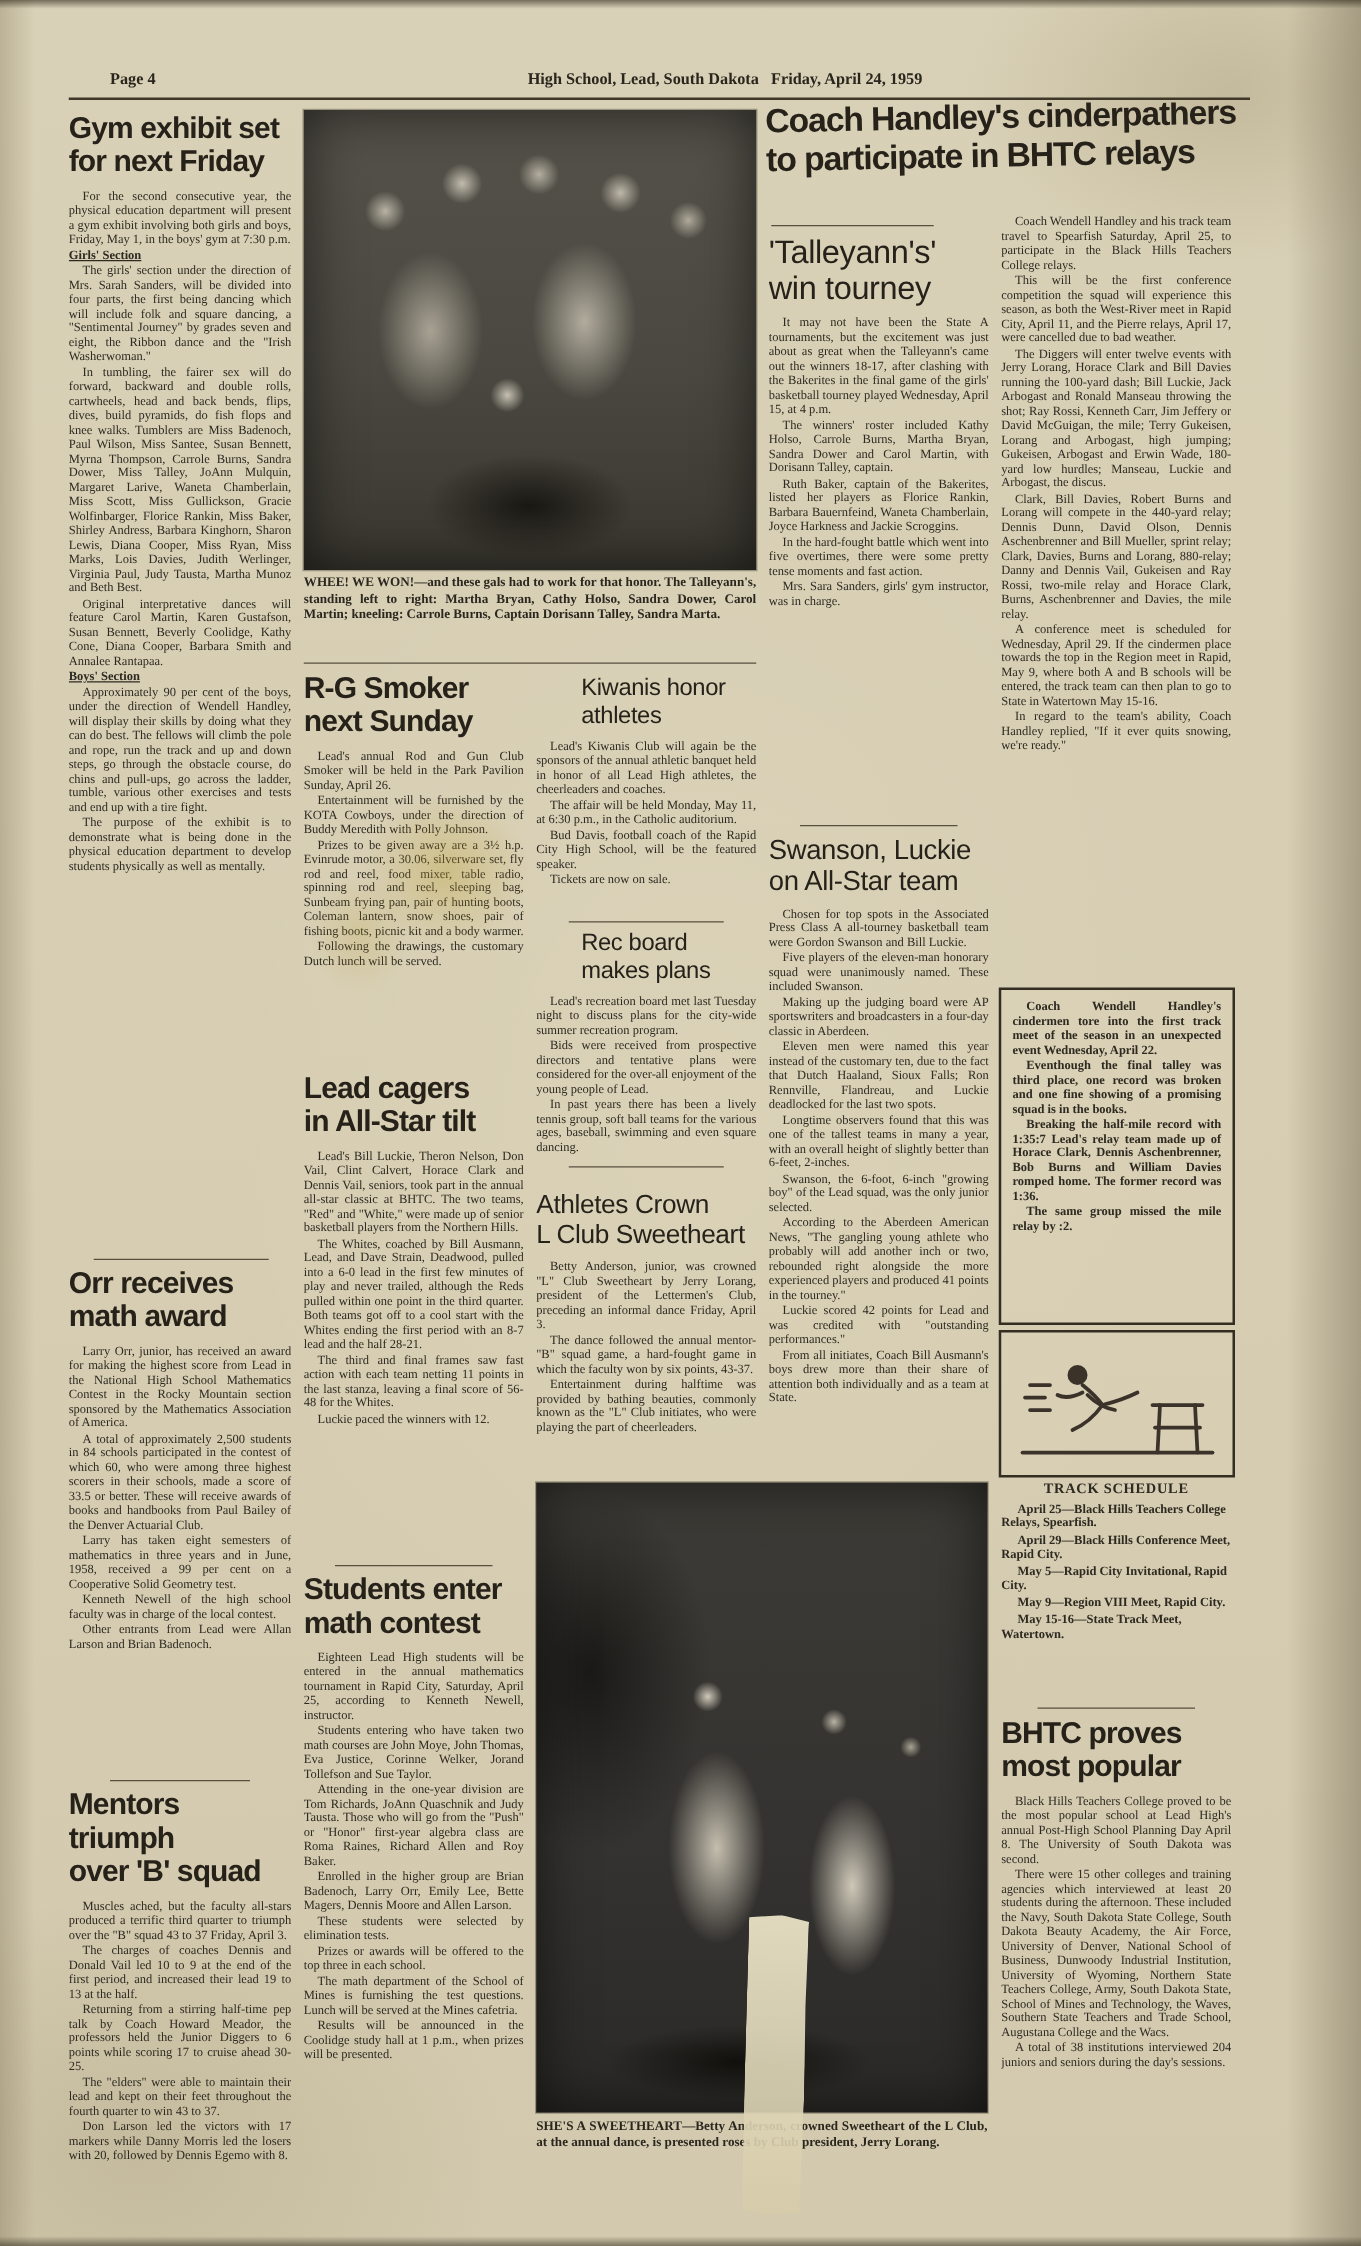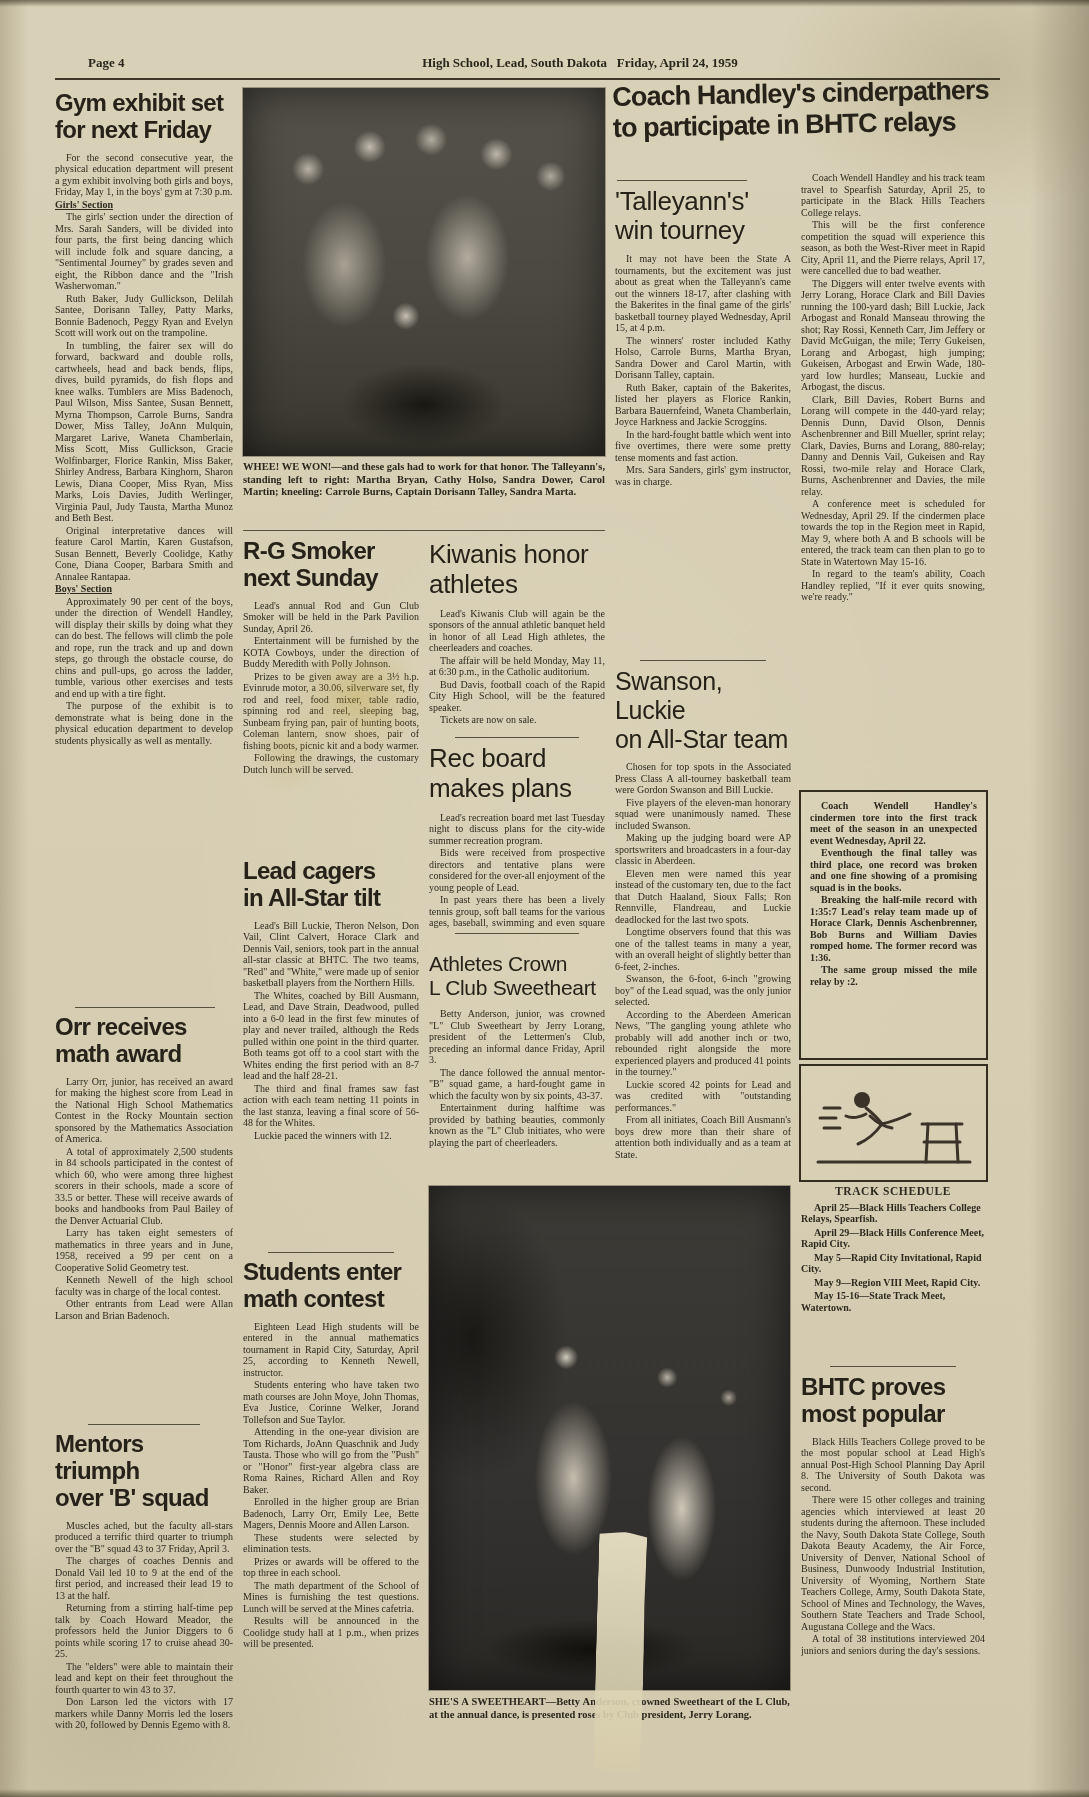--- a/index.html
+++ b/index.html
@@ -16,23 +16,23 @@
   }
   .edge{position:absolute;left:0;right:0;pointer-events:none;}
   .edge.top{top:0;height:7px;background:linear-gradient(rgba(35,28,15,.55),rgba(35,28,15,0));}
   .edge.bottom{bottom:0;height:8px;background:linear-gradient(rgba(35,28,15,0),rgba(35,28,15,.5));}
   .block{position:absolute;overflow:hidden;}
   .hl,.hl-light{font-family:"Liberation Sans",sans-serif;white-space:pre-line;margin:0 0 8px 0;color:#26221a;}
   .hl{font-weight:700;letter-spacing:-0.7px;}
   .hl-big{font-size:24px;line-height:1.12;}
   .hl-banner{font-size:27px;line-height:1.14;letter-spacing:-0.9px;transform:rotate(-1.1deg);transform-origin:0 0;}
   .hl-light{font-weight:400;letter-spacing:-0.3px;}
-  .s19{font-size:26px;line-height:1.15;}
+  .s19{font-size:19px;line-height:1.15;margin-left:36px;}
   .s21{font-size:21px;line-height:1.15;}
-  .s22{font-size:25px;line-height:1.15;}
+  .s22{font-size:22px;line-height:1.15;}
   .s26{font-size:26px;line-height:1.12;}
   .body-text{font-size:10px;line-height:11.5px;text-align:justify;}
   .para{margin:0 0 1px 0;text-indent:11px;}
   .subhead{text-indent:0;font-weight:700;text-decoration:underline;}
   .rule{position:absolute;height:1px;background:#58503f;}
   .rule.thick{height:2px;background:#3f3829;}
   .photo{position:absolute;box-shadow:inset 0 0 45px rgba(0,0,0,.6), 0 0 0 1px rgba(40,34,20,.35);}
   .caption{position:absolute;font-size:10.5px;line-height:1.2;text-align:justify;font-weight:700;color:#2b271f;}
   .caption .lead{font-weight:700;}
   .boxed{border:2px solid #332d22;padding:8px 9px;background:rgba(255,255,240,.05);}
@@ -57,21 +57,20 @@
   </div>
   <div class="rule thick" style="left:55px;top:78px;width:945px;"></div>
 
   <section class="block" style="left:55px;top:90px;width:178px;height:912px;">
     <h2 class="hl hl-big">Gym exhibit set
 for next Friday</h2>
     <div class="body-text">
         <p class="para">For the second consecutive year, the physical education department will present a gym exhibit involving both girls and boys, Friday, May 1, in the boys' gym at 7:30 p.m.</p>
         <p class="para subhead">Girls' Section</p>
         <p class="para">The girls' section under the direction of Mrs. Sarah Sanders, will be divided into four parts, the first being dancing which will include folk and square dancing, a "Sentimental Journey" by grades seven and eight, the Ribbon dance and the "Irish Washerwoman."</p>
-        <p class="para">Ruth Baker, Judy Gullickson, Delilah Santee, Dorisann Talley, Patty Marks, Bonnie Badenoch, Peggy Ryan and Evelyn Scott will work out on the trampoline.</p>
         <p class="para">In tumbling, the fairer sex will do forward, backward and double rolls, cartwheels, head and back bends, flips, dives, build pyramids, do fish flops and knee walks. Tumblers are Miss Badenoch, Paul Wilson, Miss Santee, Susan Bennett, Myrna Thompson, Carrole Burns, Sandra Dower, Miss Talley, JoAnn Mulquin, Margaret Larive, Waneta Chamberlain, Miss Scott, Miss Gullickson, Gracie Wolfinbarger, Florice Rankin, Miss Baker, Shirley Andress, Barbara Kinghorn, Sharon Lewis, Diana Cooper, Miss Ryan, Miss Marks, Lois Davies, Judith Werlinger, Virginia Paul, Judy Tausta, Martha Munoz and Beth Best.</p>
         <p class="para">Original interpretative dances will feature Carol Martin, Karen Gustafson, Susan Bennett, Beverly Coolidge, Kathy Cone, Diana Cooper, Barbara Smith and Annalee Rantapaa.</p>
         <p class="para subhead">Boys' Section</p>
         <p class="para">Approximately 90 per cent of the boys, under the direction of Wendell Handley, will display their skills by doing what they can do best. The fellows will climb the pole and rope, run the track and up and down steps, go through the obstacle course, do chins and pull-ups, go across the ladder, tumble, various other exercises and tests and end up with a tire fight.</p>
         <p class="para">The purpose of the exhibit is to demonstrate what is being done in the physical education department to develop students physically as well as mentally.</p>
       </div>
   </section>
   <div class="rule" style="left:75px;top:1007px;width:140px;"></div>
   <section class="block" style="left:55px;top:1014px;width:178px;height:404px;">
     <h2 class="hl hl-big">Orr receives

